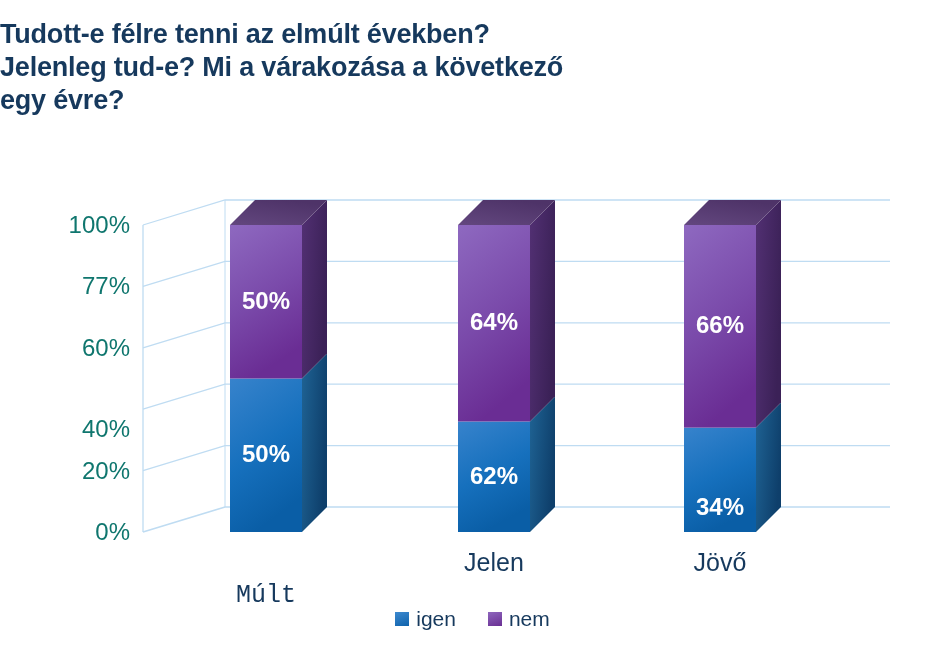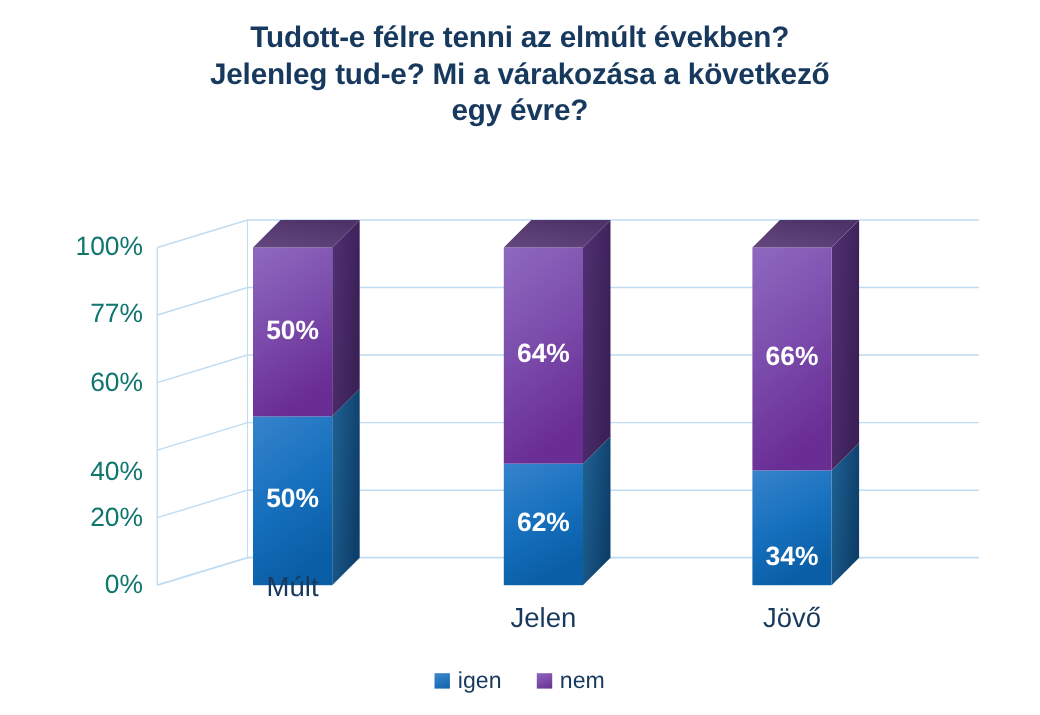--- a/index.html
+++ b/index.html
@@ -21,21 +21,20 @@
     width: 945px;
     height: 650px;
   }
 
   
   .chart-title {
     position: absolute;
     left: 0;
     top: 18px;
     width: 945px;
-    text-align: center;
     color: #16395d;
     font-size: 27px;
     font-weight: bold;
     line-height: 33px;
     letter-spacing: -0.2px;
     white-space: pre-line;
   }
 
   
   .plot-svg {
@@ -198,21 +197,21 @@
   <div class="ytick-wrap" id="ytick-wrap">
       <div class="ytick" style="top: 520px;">0%</div>
       <div class="ytick" style="top: 458.6px;">20%</div>
       <div class="ytick" style="top: 417px;">40%</div>
       <div class="ytick" style="top: 335.8px;">60%</div>
       <div class="ytick" style="top: 274.4px;">77%</div>
       <div class="ytick" style="top: 213px;">100%</div>
     </div>
 
   <div id="xtick-wrap">
-      <div class="xtick" style="left: 185px; width: 162px; top: 522px;">Múlt</div>
+      <div class="xtick" style="left: 185px; width: 162px; top: 583px; font-family: Liberation Mono, monospace;">Múlt</div>
       <div class="xtick" style="left: 413px; width: 162px; top: 550px;">Jelen</div>
       <div class="xtick" style="left: 639px; width: 162px; top: 550px;">Jövő</div>
     </div>
 
   <div id="barlabel-wrap">
       <div class="bar-label" style="left: 230px; width: 72px; top: 442.25px;">50%</div>
       <div class="bar-label" style="left: 230px; width: 72px; top: 288.75px;">50%</div>
       <div class="bar-label" style="left: 458px; width: 72px; top: 463.74px;">62%</div>
       <div class="bar-label" style="left: 458px; width: 72px; top: 310.24px;">64%</div>
       <div class="bar-label" style="left: 684px; width: 72px; top: 466.81px; margin-top: 28px;">34%</div>

